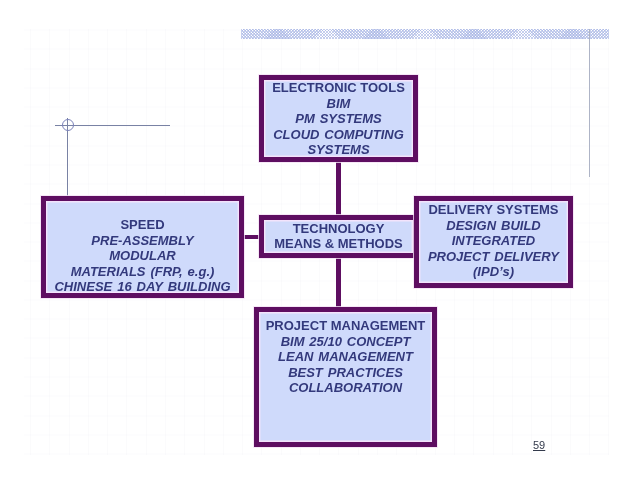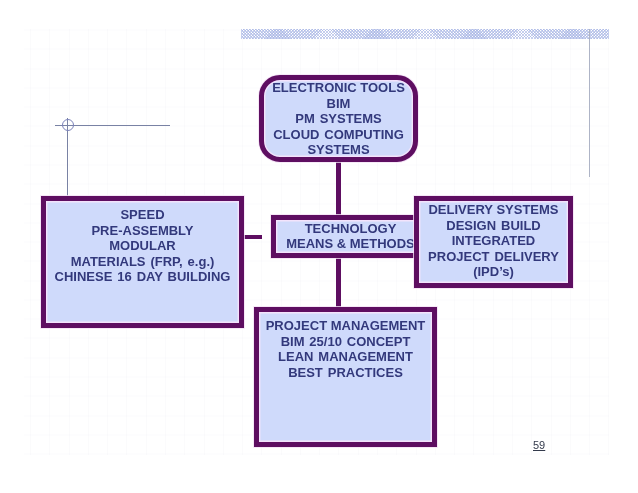--- a/index.html
+++ b/index.html
@@ -33,24 +33,24 @@
   #c-et{left:336px;top:158px;width:4.5px;height:60px;}
   #c-pm{left:336px;top:255px;width:4.5px;height:55px;}
   #c-sp{left:241px;top:234.5px;width:21px;height:4px;}
   #c-dl{left:415px;top:234.5px;width:26px;height:4px;}
 
   
   .box{position:absolute;background:#CFDAFB;border:5px solid #5E0E61;box-sizing:border-box;
        color:#33397C;text-align:center;
        box-shadow: inset 0 0 0 1.4px #F3E3FC, 0 0 0 0.8px #F4E2F6;}
   .box .t{font-weight:bold;font-size:13px;line-height:15.6px;}
-  .box .i{font-weight:bold;font-size:13px;line-height:15.6px;word-spacing:1.3px;}
-  #b-et{left:259px;top:75px;width:159px;height:87px;padding-top:0px;border-radius:21px;}
-  #b-tech{left:259px;top:215px;width:159px;height:43px;padding-top:0.5px;margin-left:12px;}
-  #b-speed{left:41px;top:196px;width:203px;height:132px;padding-top:6px;}
+  .box .i{font-weight:bold;font-style:italic;font-size:13px;line-height:15.6px;word-spacing:1.3px;}
+  #b-et{left:259px;top:75px;width:159px;height:87px;padding-top:0px;}
+  #b-tech{left:259px;top:215px;width:159px;height:43px;padding-top:0.5px;}
+  #b-speed{left:41px;top:196px;width:203px;height:102px;padding-top:16px;}
   #b-del{left:414px;top:196px;width:159px;height:92px;padding-top:1px;}
   #b-pm{left:254px;top:307px;width:183px;height:140px;padding-top:6px;}
 
   .pagenum{position:absolute;left:533px;top:438.5px;color:#333A4C;font-size:11px;line-height:12px;text-decoration:underline;}
 </style>
 </head>
 <body>
 
 <div id="slide">
 
@@ -94,16 +94,17 @@
     <div class="i">INTEGRATED</div>
     <div class="i">PROJECT DELIVERY</div>
     <div class="i">(IPD’s)</div>
   </div>
 
   <div class="box" id="b-pm">
     <div class="t">PROJECT MANAGEMENT</div>
     <div class="i">BIM 25/10 CONCEPT</div>
     <div class="i">LEAN MANAGEMENT</div>
     <div class="i">BEST PRACTICES</div>
+    <div class="i">COLLABORATION</div>
   </div>
 
   <div class="pagenum">59</div>
 </div>
 
 </body></html>

